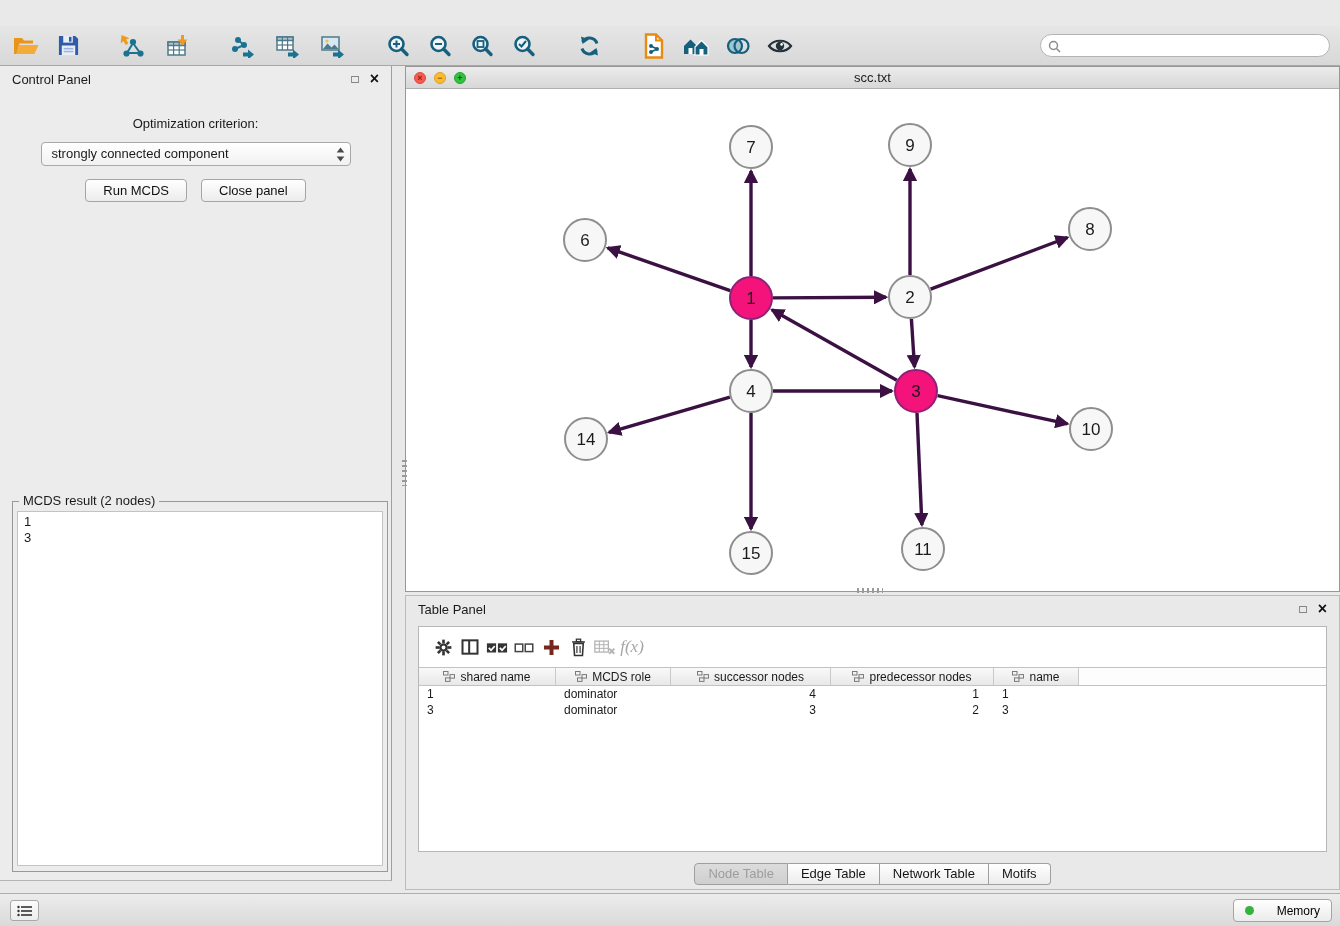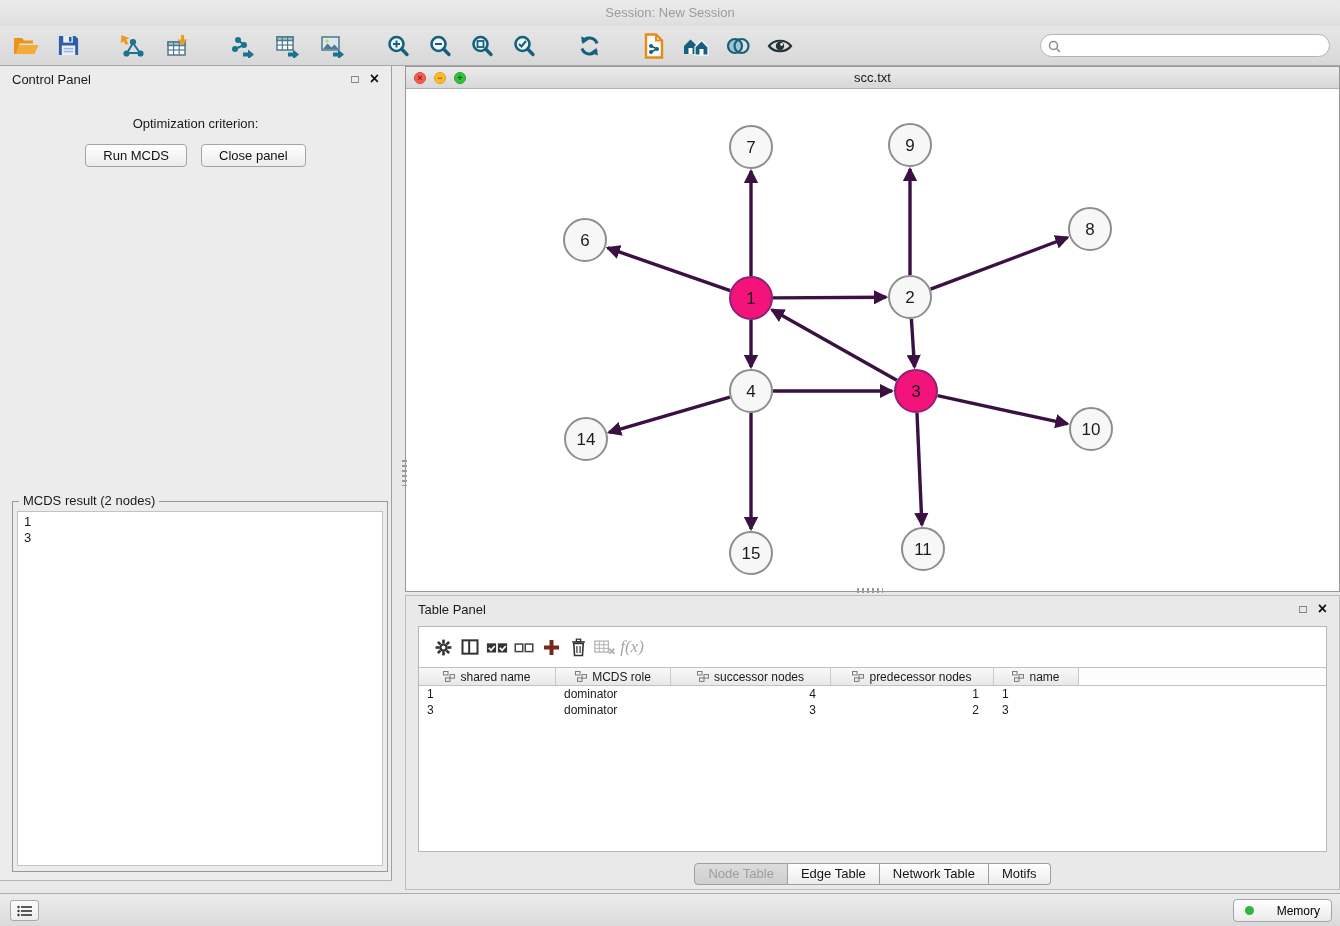--- a/index.html
+++ b/index.html
@@ -109,23 +109,20 @@
     border:1px solid #a5a5a5; border-radius:4px; background:linear-gradient(#ffffff,#ebebeb);
     font-size:12px; display:flex; align-items:center; gap:23px; padding:0 11px;
     font-family:"Liberation Sans",sans-serif; }
   .memory-dot { width:9px; height:9px; border-radius:50%; background:#33b43c; }
 </style>
 </head>
 <body>
 
 <div class="app">
 
-  <div class="titlebar">
-    <span>Session: New Session</span>
-  </div>
 
   <div class="toolbar">
     <button class="tbtn mr-s">
       <svg width="26" height="22" viewBox="0 0 26 22">
           <path d="M1 3 h8 l2 2.5 h9 v3 H6.5 L3.5 19 H1 z" fill="#e9951c"></path>
           <path d="M6 10 h19.5 L21.5 19 H3.5 z" fill="#f3ab3a"></path>
         </svg>
     </button>
     <button class="tbtn mr-g">
       <svg width="23" height="23" viewBox="0 0 24 24">
@@ -268,20 +265,27 @@
 
   <div class="control-panel">
     <div class="panel-header">
       <span class="panel-title">Control Panel</span>
       <span class="panel-controls">
         <span class="float-glyph">□</span>
         <span class="close-glyph">×</span>
       </span>
     </div>
     <div class="criterion-label">Optimization criterion:</div>
+    <div class="dropdown">
+      <span>strongly connected component</span>
+      <span class="arrows"><svg width="9" height="15" viewBox="0 0 9 15">
+            <path d="M4.5 0.5 L8.3 5.5 H0.7 z" fill="#4a4a4a"></path>
+            <path d="M4.5 14.5 L8.3 9.5 H0.7 z" fill="#4a4a4a"></path>
+          </svg></span>
+    </div>
     <div class="btn-row">
       <button class="btn">Run MCDS</button>
       <button class="btn">Close panel</button>
     </div>
     <div class="result-box">
       <span class="result-label">MCDS result (2 nodes)</span>
       <div class="result-inner">
           <div>1</div>
           <div>3</div>
         </div>

